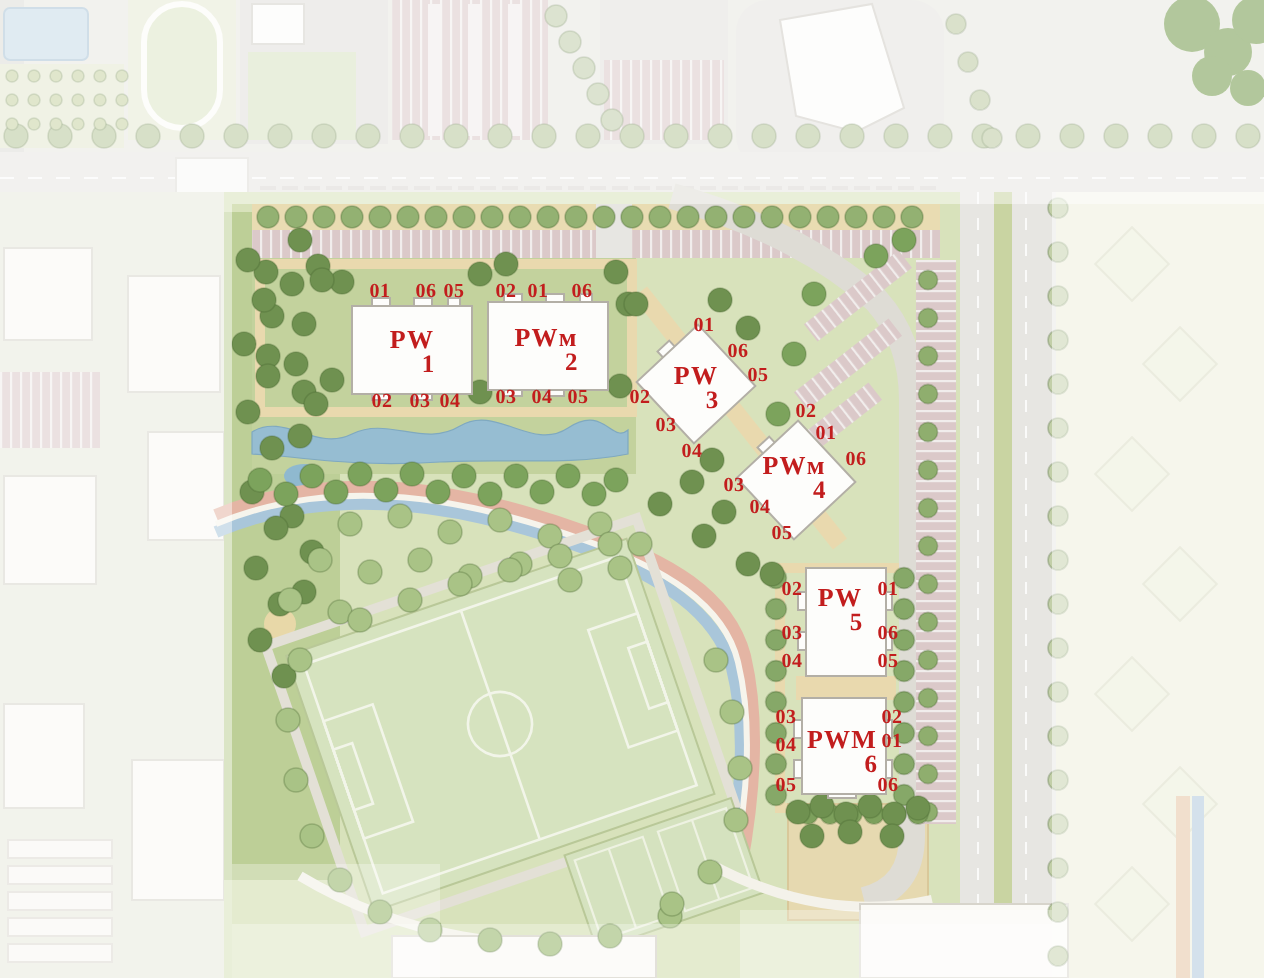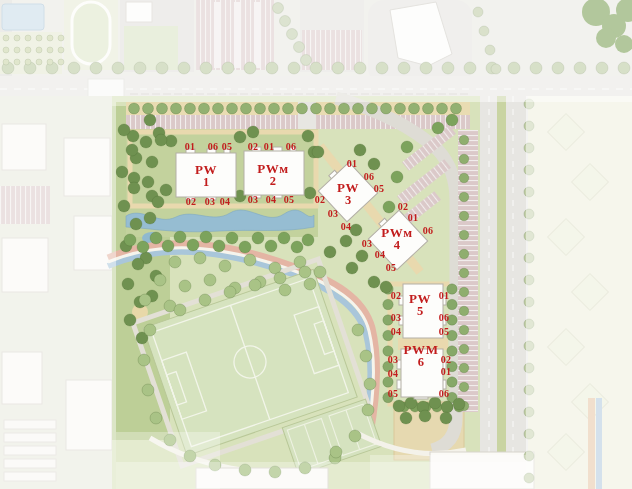--- a/index.html
+++ b/index.html
@@ -3,21 +3,21 @@
 <meta charset="utf-8">
 <style>
   html,body{margin:0;padding:0;background:#ffffff;}
   .stage{position:relative;width:632px;height:489px;overflow:hidden;background:#efeee7;
          font-family:"Liberation Serif",serif;}
   .stage svg{position:absolute;left:0;top:0;}
   #labels{position:absolute;left:0;top:0;width:632px;height:489px;pointer-events:none;}
   .unit-label{position:absolute;transform:translate(-50%,-50%);font-weight:bold;
               font-size:10px;letter-spacing:.3px;white-space:nowrap;}
   .building-label{position:absolute;transform:translate(-50%,-50%);font-weight:bold;
-              text-align:center;line-height:1.02;font-size:13px;letter-spacing:.6px;white-space:nowrap;font-family:Liberation Serif, serif;}
+              text-align:right;line-height:1.02;font-size:13px;letter-spacing:.6px;white-space:nowrap;font-family:Liberation Serif, serif;}
   .building-label .num{font-size:12.5px;letter-spacing:0;}
 </style>
 </head>
 <body>
 
 <div class="stage">
 <svg width="632" height="489" viewBox="0 0 632 489">
   <defs>
     <pattern id="pv" width="5" height="8" patternUnits="userSpaceOnUse">
       <rect width="5" height="8" fill="#dbc9c9"></rect>
@@ -543,21 +543,21 @@
       <div class="building-label" style="left: 420px; top: 305px; color: rgb(194, 29, 29);">
         <div>PW</div>
         <div class="num">5</div>
       </div>
       <div class="unit-label" style="left: 396px; top: 295px; color: rgb(194, 29, 29);">02</div>
       <div class="unit-label" style="left: 444px; top: 295px; color: rgb(194, 29, 29);">01</div>
       <div class="unit-label" style="left: 396px; top: 317px; color: rgb(194, 29, 29);">03</div>
       <div class="unit-label" style="left: 444px; top: 317px; color: rgb(194, 29, 29);">06</div>
       <div class="unit-label" style="left: 396px; top: 331px; color: rgb(194, 29, 29);">04</div>
       <div class="unit-label" style="left: 444px; top: 331px; color: rgb(194, 29, 29);">05</div>
-      <div class="building-label" style="left: 421px; top: 356px; color: rgb(194, 29, 29);">
+      <div class="building-label" style="left: 421px; top: 376px; color: rgb(194, 29, 29);">
         <div>PWM</div>
         <div class="num">6</div>
       </div>
       <div class="unit-label" style="left: 393px; top: 359px; color: rgb(194, 29, 29);">03</div>
       <div class="unit-label" style="left: 446px; top: 359px; color: rgb(194, 29, 29);">02</div>
       <div class="unit-label" style="left: 393px; top: 373px; color: rgb(194, 29, 29);">04</div>
       <div class="unit-label" style="left: 446px; top: 371px; color: rgb(194, 29, 29);">01</div>
       <div class="unit-label" style="left: 393px; top: 393px; color: rgb(194, 29, 29);">05</div>
       <div class="unit-label" style="left: 444px; top: 393px; color: rgb(194, 29, 29);">06</div>
     </div>

